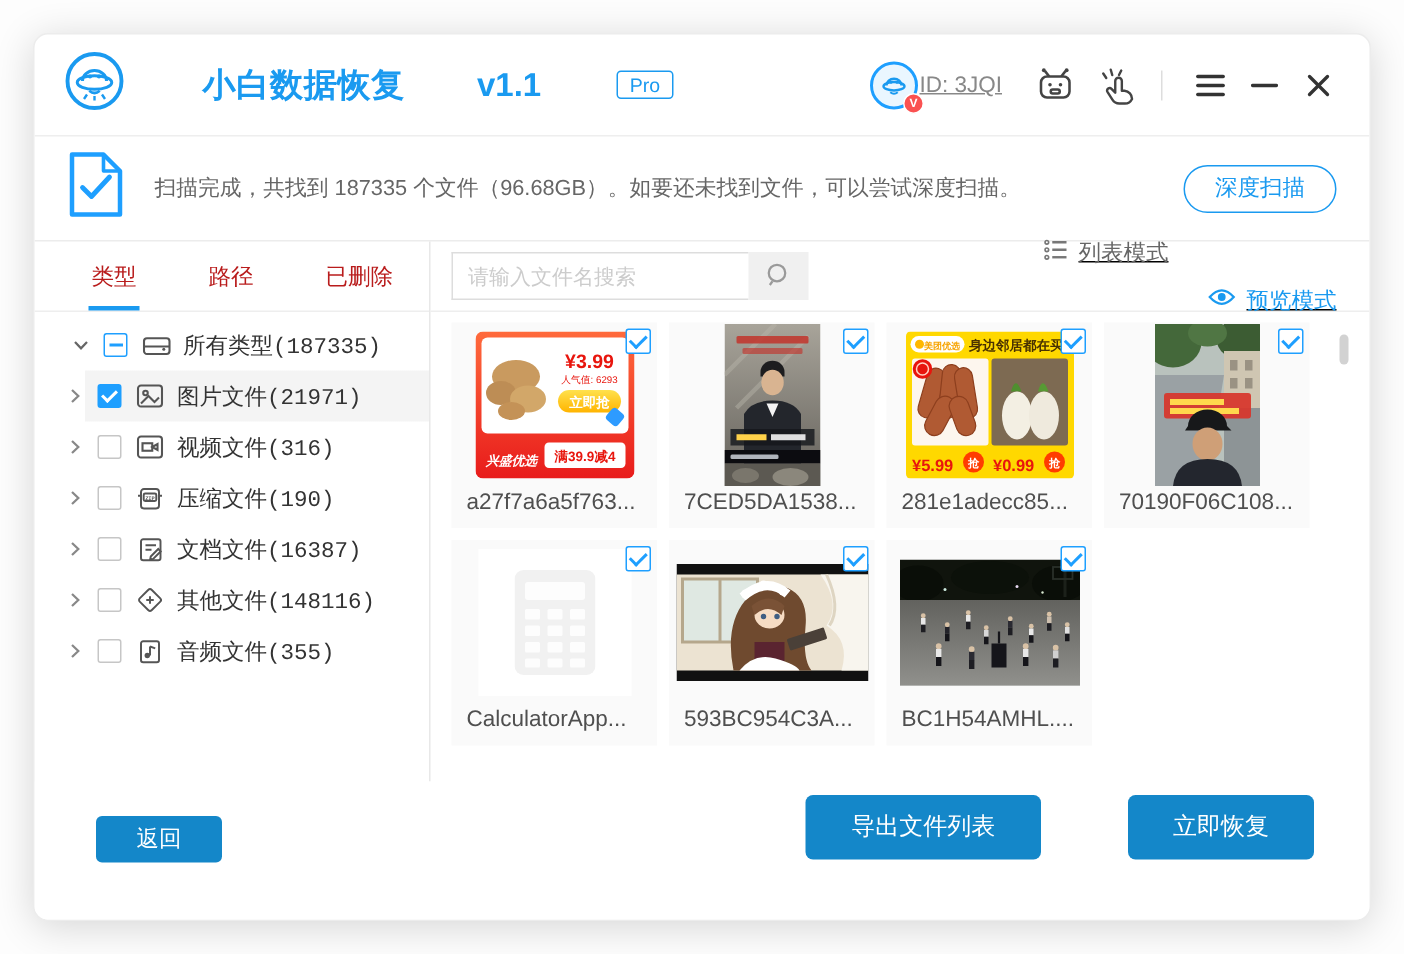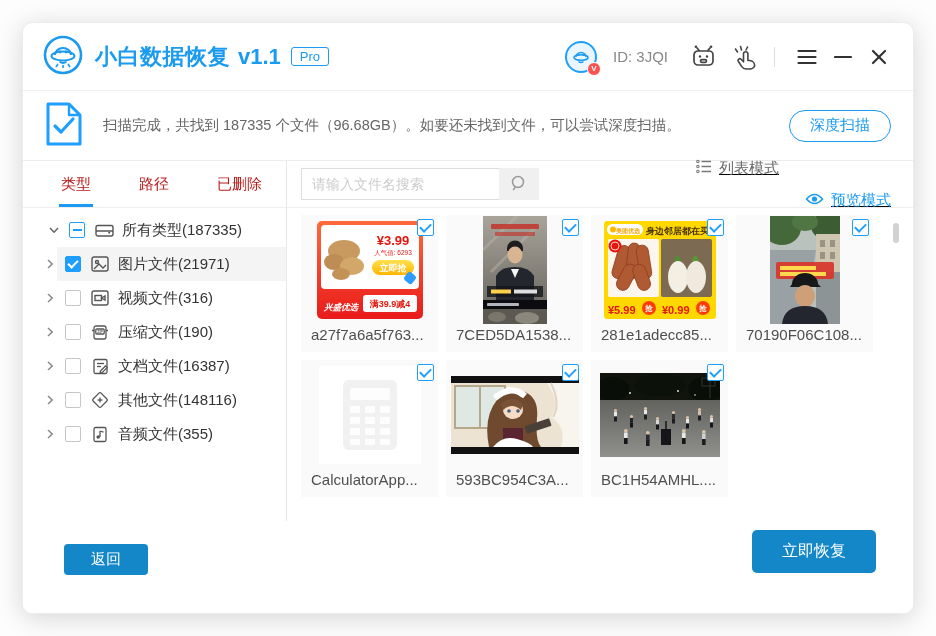--- a/index.html
+++ b/index.html
@@ -2,47 +2,47 @@
 <html><head>
 <meta charset="utf-8">
 <style>
   * { margin:0; padding:0; box-sizing:border-box; }
   html,body { width:936px; height:636px; background:#fdfdfd; font-family:"Liberation Sans",sans-serif; overflow:hidden; }
 
   .window { position:absolute; left:22px; top:22px; width:892px; height:592px; background:#fff;
             border:1px solid #ececec; border-radius:10px; box-shadow:0 4px 26px rgba(0,0,0,.16); overflow:hidden; }
 
   
-  .titlebar { height:68px; display:flex; align-items:center; padding:0 20px; border-bottom:1px solid #eeeeee; }
+  .titlebar { height:68px; display:flex; align-items:center; padding:0 20px; border-bottom:1px solid #eeeeee;gap:40px; }
   .app-title { font-size:22px; font-weight:bold; color:#1a9af0; margin-left:12px; letter-spacing:.5px; }
   .app-version { font-size:22px; font-weight:bold; color:#1a9af0; margin-left:8px; }
   .pro-badge { border:1px solid #1a9af0; color:#1a9af0; font-size:13px; border-radius:3px; padding:1px 8px; margin-left:10px; }
   .tb-right { margin-left:auto; display:flex; align-items:center; }
   .avatar-wrap { position:relative; width:32px; height:32px; }
   .avatar { width:32px; height:32px; border-radius:50%; border:2px solid #1e9fff; background:#eaf6ff; display:flex; align-items:center; justify-content:center; }
   .v-badge { position:absolute; right:-4px; bottom:-3px; width:14px; height:14px; border-radius:50%; background:#fa5151;
              border:1.5px solid #fff; color:#fff; font-size:8px; font-weight:bold; display:flex; align-items:center; justify-content:center; }
-  .user-id { font-size:15px; color:#888; margin:0 20px 0 16px; }
+  .user-id { font-size:15px; color:#888; margin:0 20px 0 1px;text-decoration:underline; }
   .tb-icon { display:flex; align-items:center; justify-content:center; width:30px; height:30px; margin-right:12px; cursor:pointer; }
   .tb-divider { width:1px; height:20px; background:#ddd; margin:0 10px 0 2px; }
   .win-ctrl { display:flex; align-items:center; justify-content:center; width:28px; height:28px; margin-left:8px; cursor:pointer; }
 
   
   .infobar { height:70px; display:flex; align-items:center; padding:0 22px; border-bottom:1px solid #ececec; }
   .scan-msg { font-size:14.5px; color:#666; margin-left:20px; }
   .deep-scan-btn { margin-left:auto; border:1px solid #1a9af0; color:#1a9af0; background:#fff; height:32px;
                    padding:0 20px; border-radius:16px; font-size:15px; cursor:pointer; font-family:inherit; }
 
   
   .content { display:flex; height:360px; }
   .sidebar { width:264px; border-right:1px solid #e8e8e8; flex-shrink:0; }
   .tabs { height:47px; border-bottom:1px solid #eeeeee; display:flex; align-items:stretch; padding-left:38px; gap:48px; }
   .tab { font-size:15px; color:#b91c1c; display:flex; align-items:center; position:relative; cursor:pointer; }
   .tab.active::after { content:""; position:absolute; bottom:0; left:-2px; right:-2px; height:3px; background:#1a9af0; }
-  .tree { padding-top:5px; }
+  .tree { padding-top:5px;font-family:Liberation Mono, monospace; }
   .tree-row { height:34px; display:flex; align-items:center; font-size:15px; color:#333; padding-left:24px; cursor:pointer; }
   .tree-row.child { padding-left:20px; }
   .tree-row.selected { background:linear-gradient(to right, transparent 34px, #f4f4f4 34px); }
   .chev { width:14px; display:flex; justify-content:center; margin-right:8px; flex-shrink:0; }
   .cb { width:16px; height:16px; border:1px solid #c6c6c6; border-radius:2px; background:#fff; margin-right:9px;
         display:inline-flex; align-items:center; justify-content:center; flex-shrink:0; }
   .cb.ind { border-color:#1e9fff; }
   .cb.ind::after { content:""; width:9px; height:2px; background:#1e9fff; }
   .cb.checked { background:#1e9fff; border-color:#1e9fff; }
   .cb.checked::after { content:""; width:8px; height:4px; border-left:2px solid #fff; border-bottom:2px solid #fff;
@@ -615,16 +615,17 @@
           <div class="fname">BC1H54AMHL....</div>
         </div>
       </div>
 
       <span class="vscroll"></span>
     </div>
   </div>
 
   <div class="footer">
     <button class="btn back-btn">返回</button>
+    <button class="btn export-btn">导出文件列表</button>
     <button class="btn recover-btn">立即恢复</button>
   </div>
 
 </div>
 
 </body></html>

